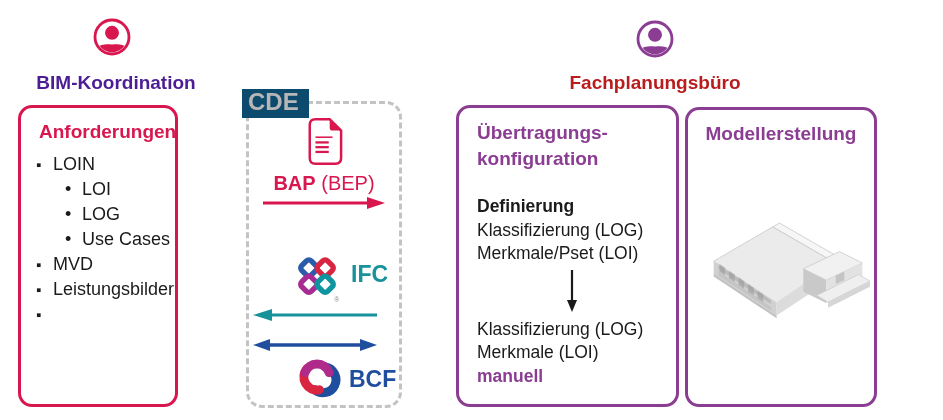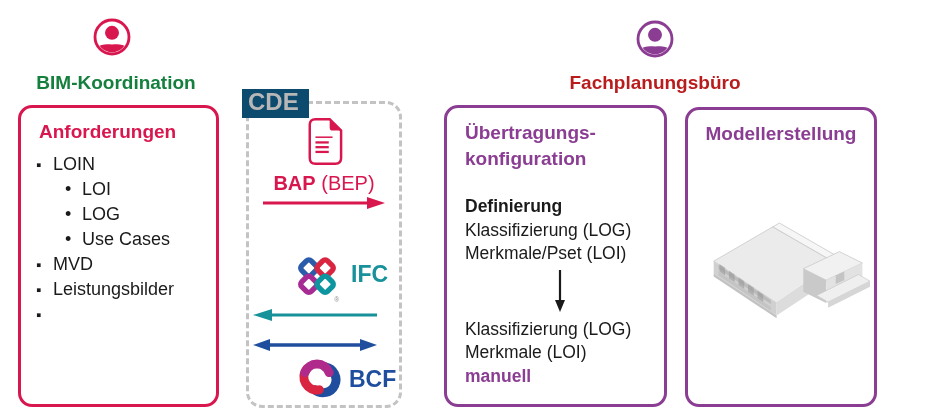--- a/index.html
+++ b/index.html
@@ -4,21 +4,21 @@
 <style>
   html,body{margin:0;padding:0;background:#ffffff;}
   #canvas{
     position:relative;width:943px;height:420px;background:#ffffff;overflow:hidden;
     font-family:"Liberation Sans", sans-serif;color:#1a1a1a;
   }
   .abs{position:absolute;}
 
   
   .actor-label{font-size:19px;font-weight:700;text-align:center;}
-  .actor-label.red{color:#15803d;}
+  .actor-label.red{color:#4c1d95;}
   .actor-label.purple{color:#b91c1c;}
 
   
   .box{position:absolute;box-sizing:border-box;border-radius:14px;background:#fff;}
   .box.red{border:3px solid #D9174F;}
   .box.purple{border:3px solid #8A3D92;}
   .box.dashed{border:3px dashed #c3c3c3;border-radius:16px;}
 
   
   .box-title{font-size:19px;font-weight:700;}
@@ -80,21 +80,21 @@
         <clipPath id="clip-p">
           <circle cx="24" cy="24" r="18.3"></circle>
         </clipPath>
       </defs>
     <circle cx="24" cy="24" r="20.4" fill="none" stroke="#8A3D92" stroke-width="3.4"></circle>
     <circle cx="24" cy="19" r="8.4" fill="#8A3D92"></circle>
     <path d="M2,48 L2,40 C10,31 18,33 24,33 C30,33 38,31 46,40 L46,48 Z" fill="#8A3D92" clip-path="url(#clip-p)"></path>
   </svg>
   <div class="abs actor-label purple" style="left:524px;top:72px;width:262px;">Fachplanungsbüro</div>
 
-  <div class="box red" style="left:18px;top:105px;width:201px;height:302px;">
+  <div class="box red" style="left:18px;top:105px;width:160px;height:302px;">
     <div class="req-title box-title red">Anforderungen</div>
     <div class="req-list">
       <div class="req-item l1">
         <span class="marker">▪</span>
         <span>LOIN</span>
       </div>
       <div class="req-item l2">
         <span class="marker">•</span>
         <span>LOI</span>
       </div>
@@ -167,21 +167,21 @@
     <svg class="abs" style="left:46px;top:246px;" width="46" height="54" viewBox="0 0 46 54">
       <g fill="none" stroke-width="9" stroke-linecap="round">
         <path d="M 30.4 17.0 A 13 13 0 1 1 19.7 39.8" stroke="#1F4E9E"></path>
         <path d="M 24.3 39.8 A 13 13 0 0 1 12.0 18.6" stroke="#D92540"></path>
         <path d="M 9.8 22.6 A 13 13 0 0 1 34.2 22.6" stroke="#B02A8C"></path>
       </g>
     </svg>
     <div class="abs fmt-label blue" style="left:100px;top:262px;">BCF</div>
   </div>
 
-  <div class="box purple" style="left:444px;top:105px;width:223px;height:302px;">
+  <div class="box purple" style="left:456px;top:105px;width:223px;height:302px;">
     <div class="transfer-inner">
       <div class="tbox-title">
         <div>Übertragungs-</div>
         <div>konfiguration</div>
       </div>
       <div class="tblock">
         <div class="hd">Definierung</div>
         <div>Klassifizierung (LOG)</div>
         <div>Merkmale/Pset (LOI)</div>
       </div>

